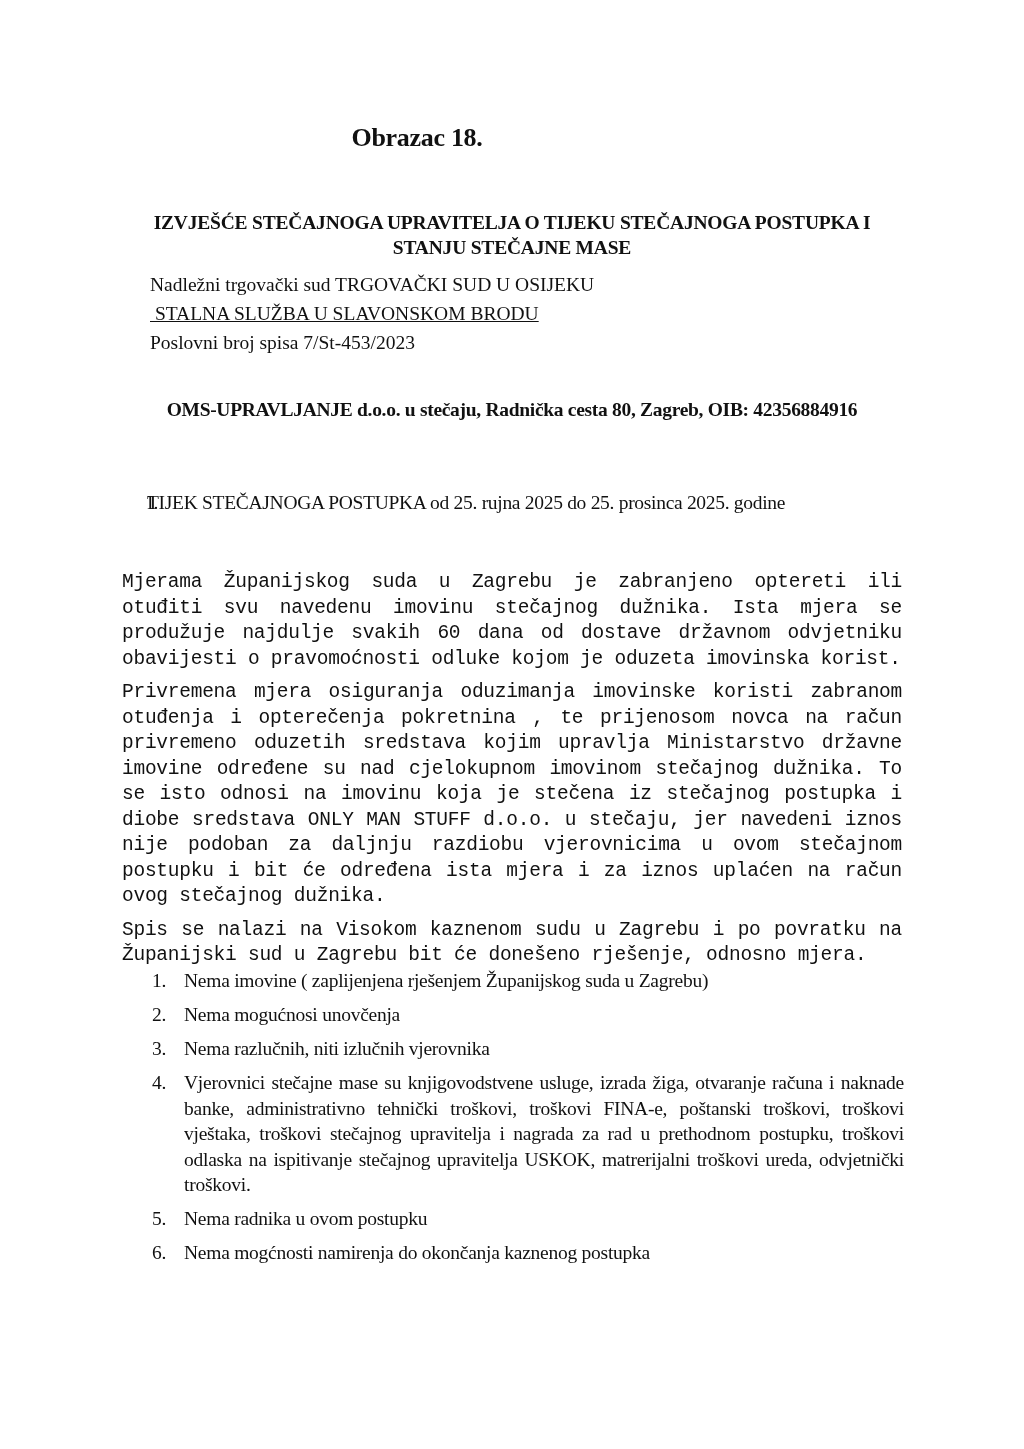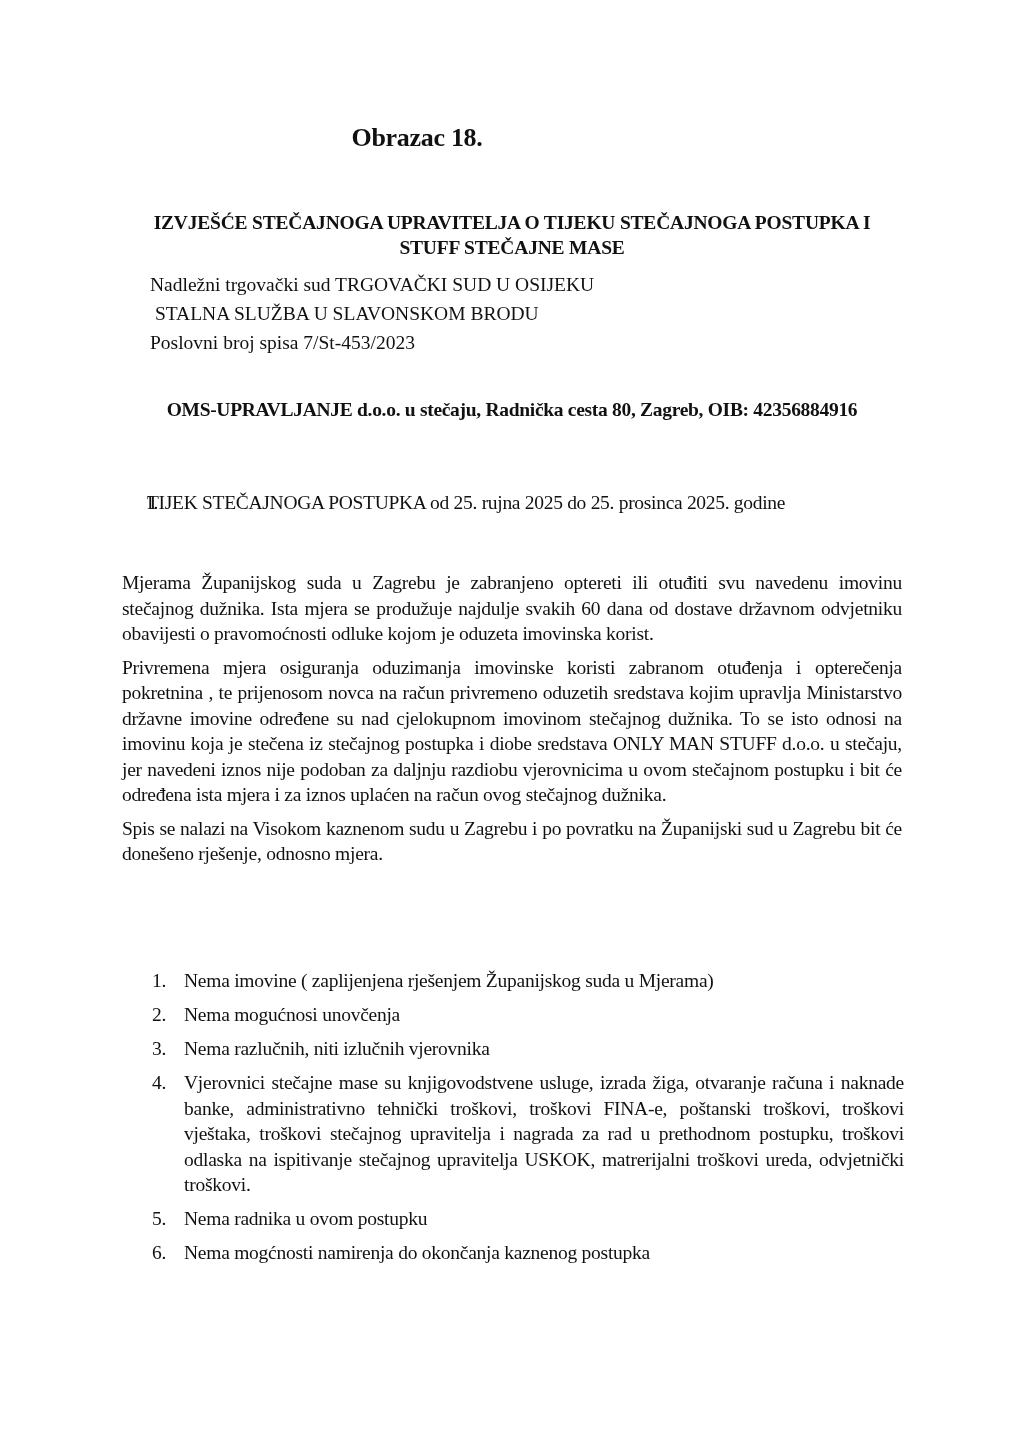--- a/index.html
+++ b/index.html
@@ -73,20 +73,21 @@
     .body-text {
       left: 122px; width: 780px;
       top: 570px;
       font-size: 19.5px;
       line-height: 25.5px;
       text-align: justify;
       letter-spacing: -0.25px;
     }
     .body-text p {
       margin: 0 0 8px 0;
+      font-family: Liberation Mono, monospace;
     }
     .section2-title {
       left: 122px;
       top: 938px;
       font-size: 19.5px;
       line-height: 26px;
       letter-spacing: -0.3px;
       white-space: nowrap;
     }
     .list {
@@ -111,47 +112,47 @@
   </style>
 </head>
 <body>
 
 <div class="page">
 
   <div class="abs form-title">Obrazac 18.</div>
 
   <div class="abs doc-heading">
     <div>IZVJEŠĆE STEČAJNOGA UPRAVITELJA O TIJEKU STEČAJNOGA POSTUPKA I</div>
-    <div>STUFF STEČAJNE MASE</div>
+    <div>STANJU STEČAJNE MASE</div>
   </div>
 
   <div class="abs court-block">
     <div>Nadležni trgovački sud TRGOVAČKI SUD U OSIJEKU</div>
-    <div style="white-space: pre;"> STALNA SLUŽBA U SLAVONSKOM BRODU</div>
+    <div style="white-space: pre; text-decoration: underline;"> STALNA SLUŽBA U SLAVONSKOM BRODU</div>
     <div>Poslovni broj spisa 7/St-453/2023</div>
   </div>
 
   <div class="abs debtor-line">OMS-UPRAVLJANJE d.o.o. u stečaju, Radnička cesta 80, Zagreb, OIB: 42356884916</div>
 
   <div class="abs section1">
     <span class="num">I.</span>
     <div class="txt">TIJEK STEČAJNOGA POSTUPKA od 25. rujna 2025 do 25. prosinca 2025. godine</div>
   </div>
 
   <div class="abs body-text">
     <p>Mjerama Županijskog suda u Zagrebu je zabranjeno optereti ili otuđiti svu navedenu imovinu stečajnog dužnika. Ista mjera se produžuje najdulje svakih 60 dana od dostave državnom odvjetniku obavijesti o pravomoćnosti odluke kojom je oduzeta imovinska korist.</p>
     <p>Privremena mjera osiguranja oduzimanja imovinske koristi zabranom otuđenja i opterečenja pokretnina , te prijenosom novca na račun privremeno oduzetih sredstava kojim upravlja Ministarstvo državne imovine određene su nad cjelokupnom imovinom stečajnog dužnika. To se isto odnosi na imovinu koja je stečena iz stečajnog postupka i diobe sredstava ONLY MAN STUFF d.o.o. u stečaju, jer navedeni iznos nije podoban za daljnju razdiobu vjerovnicima u ovom stečajnom postupku i bit će određena ista mjera i za iznos uplaćen na račun ovog stečajnog dužnika.</p>
     <p>Spis se nalazi na Visokom kaznenom sudu u Zagrebu i po povratku na Županijski sud u Zagrebu bit će donešeno rješenje, odnosno mjera.</p>
   </div>
 
 
   <ol class="abs list">
     <li>
       <span class="marker">1.</span>
-      <span>Nema imovine ( zaplijenjena rješenjem Županijskog suda u Mjerama)</span>
+      <span>Nema imovine ( zaplijenjena rješenjem Županijskog suda u Zagrebu)</span>
     </li>
     <li>
       <span class="marker">2.</span>
       <span>Nema mogućnosi unovčenja</span>
     </li>
     <li>
       <span class="marker">3.</span>
       <span>Nema razlučnih, niti izlučnih vjerovnika</span>
     </li>
     <li>

